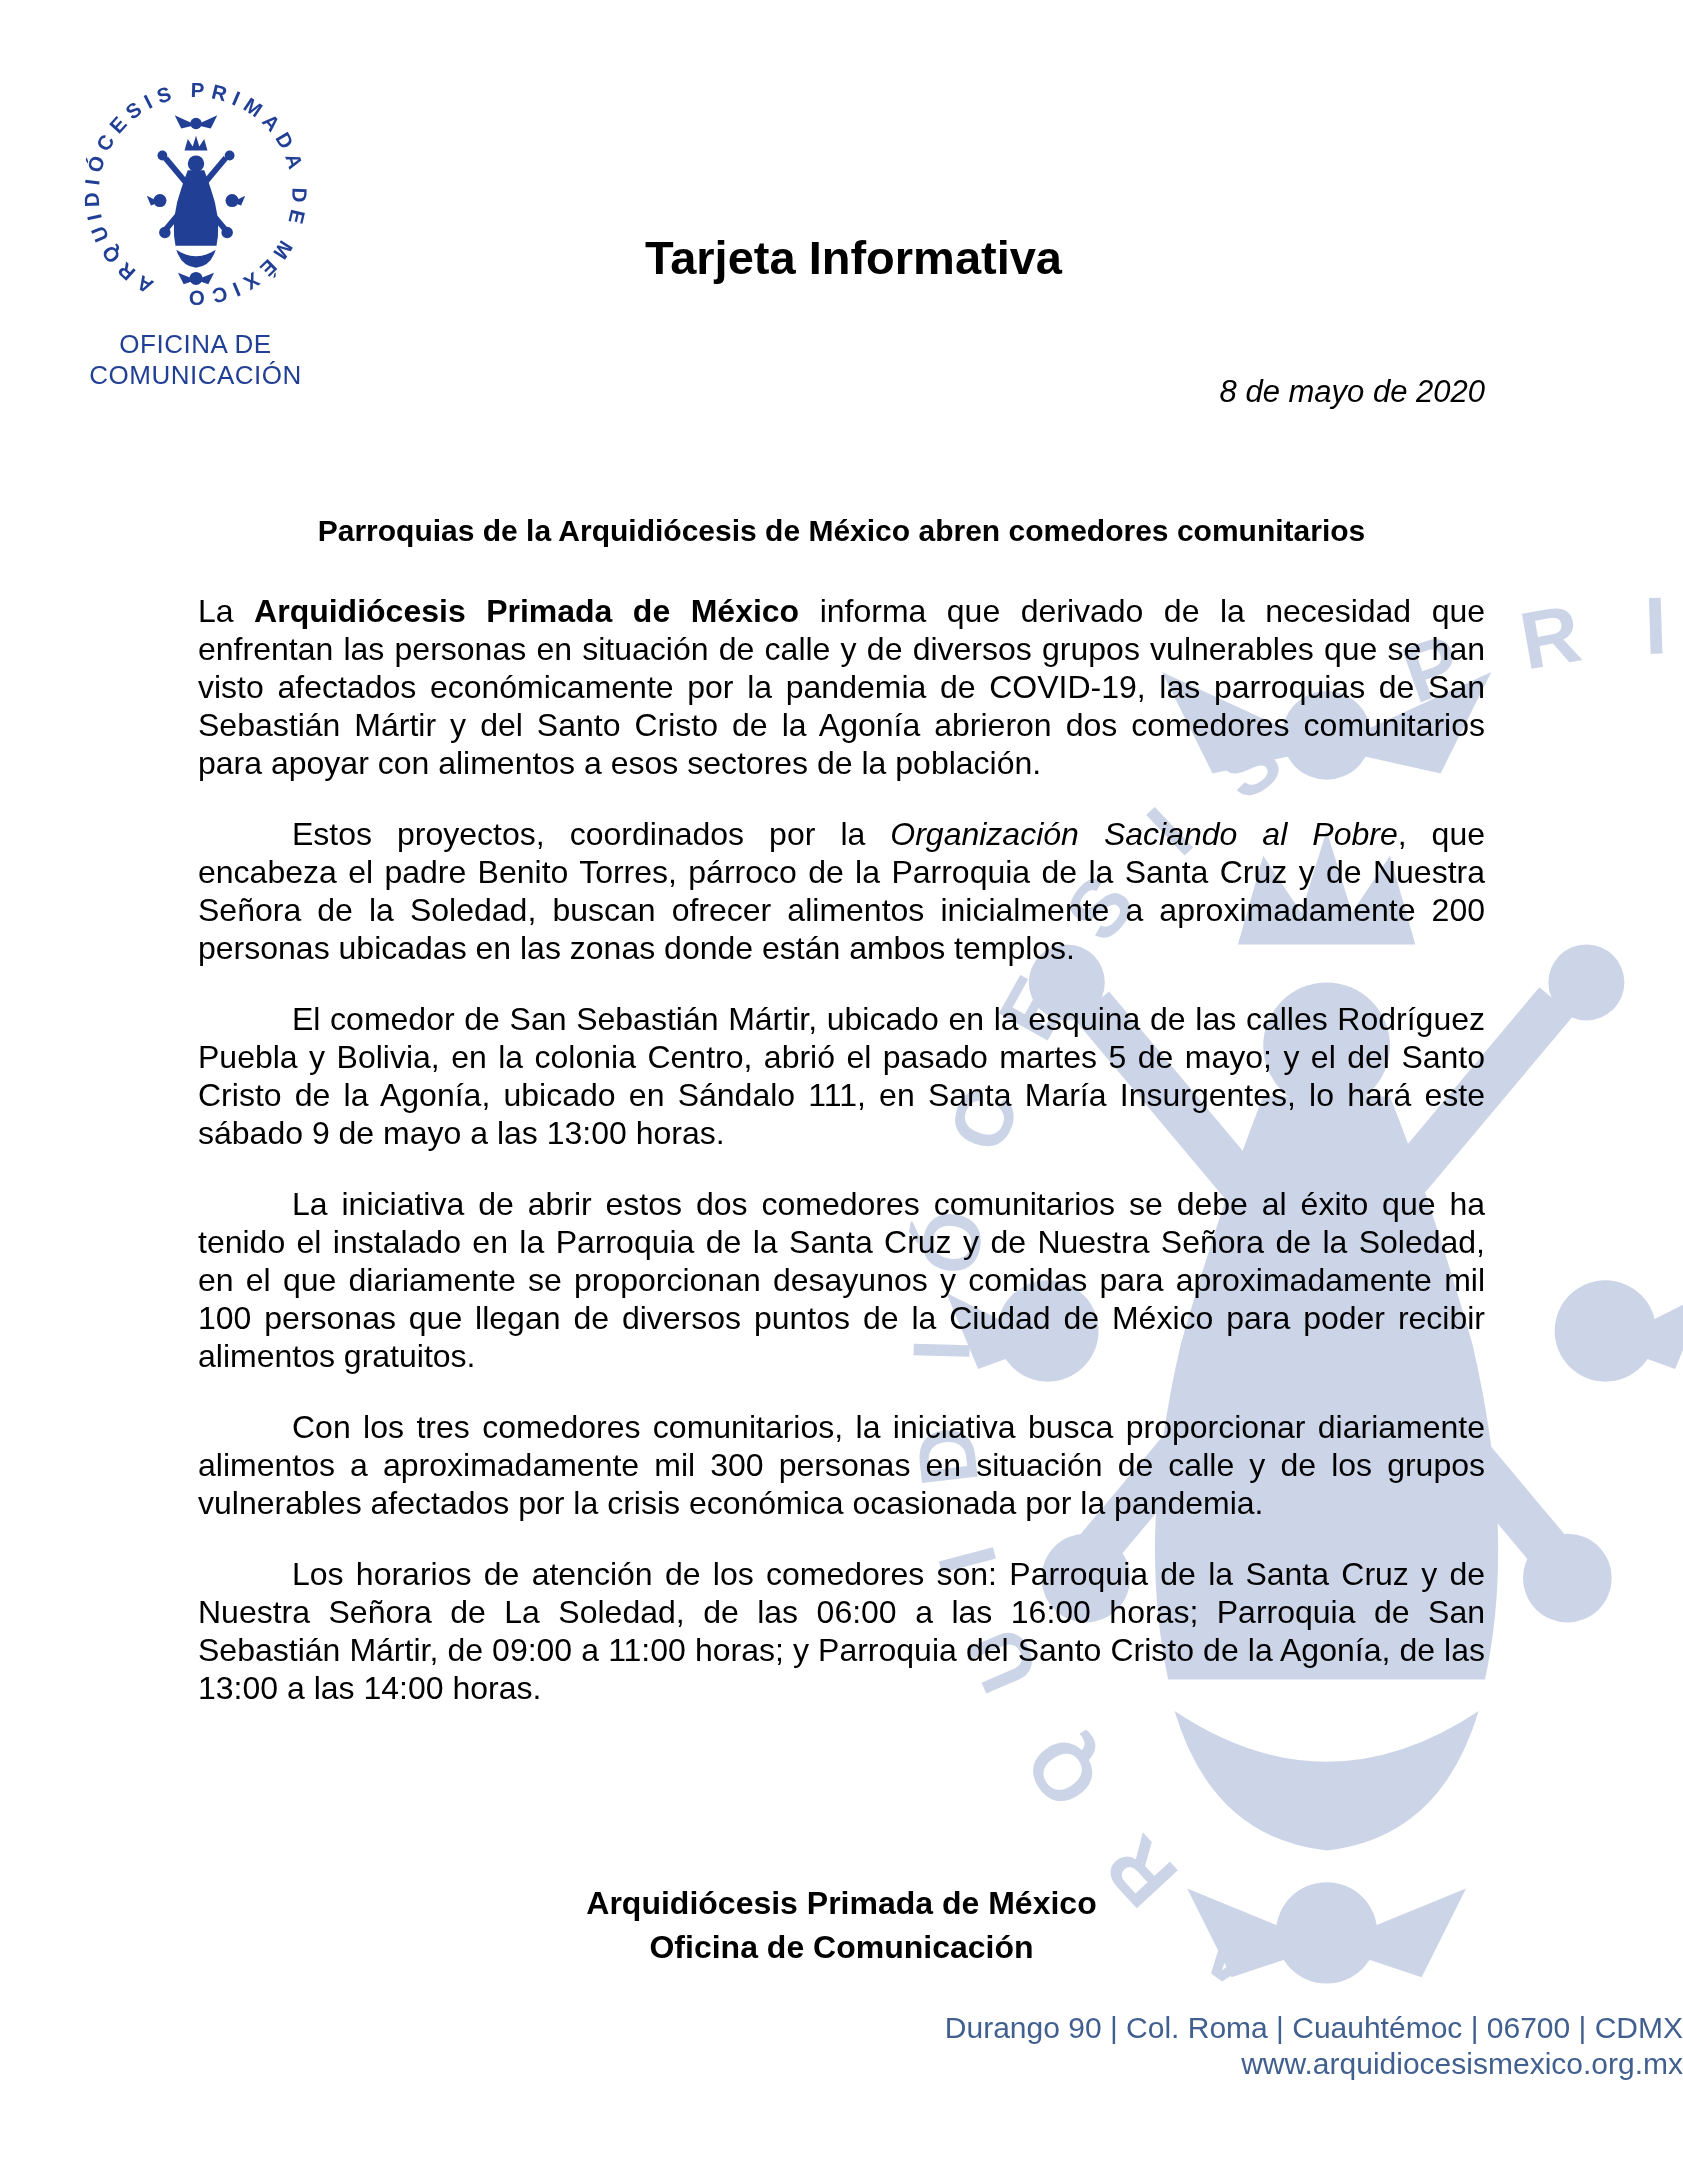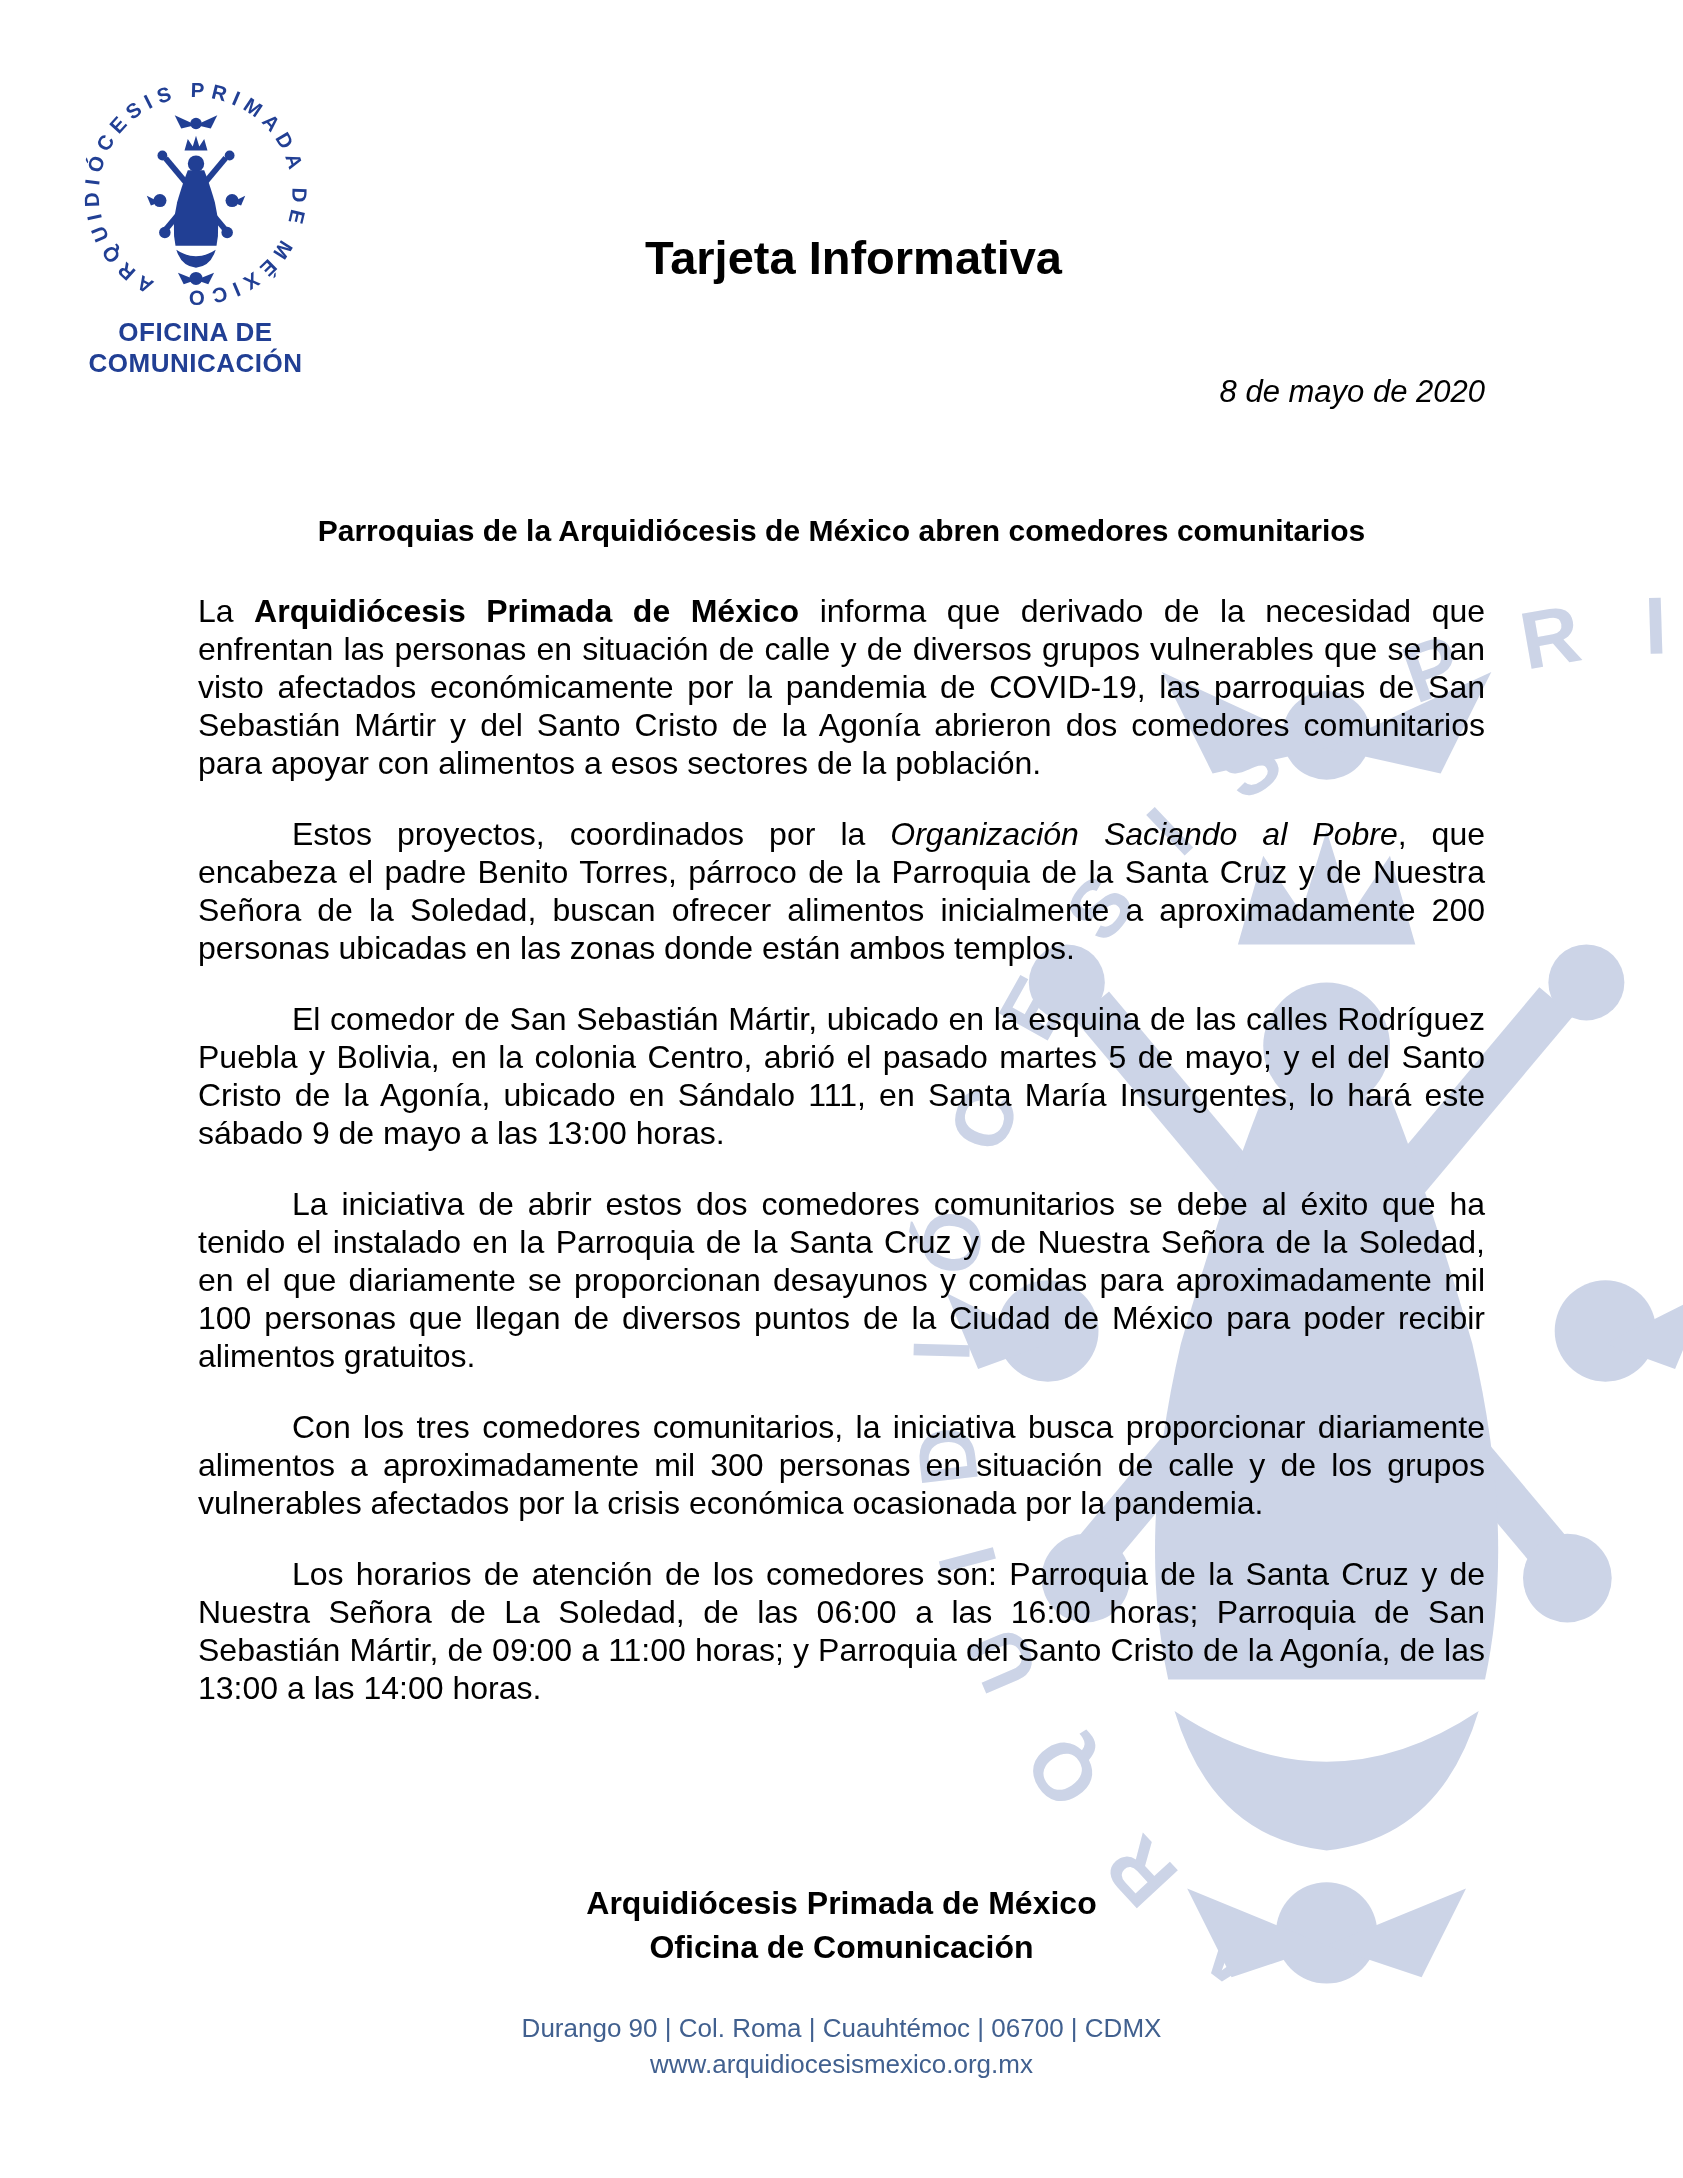--- a/index.html
+++ b/index.html
@@ -11,23 +11,23 @@
     overflow:hidden;
     font-family:"Liberation Sans","DejaVu Sans",sans-serif;
     color:#000;
   }
   
   .watermark{position:absolute;inset:0;pointer-events:none;}
   
   .logo{position:absolute;left:59px;top:71px;width:273px;text-align:center;}
   .logo svg.seal{width:246px;height:246px;display:block;margin:0 auto;}
   .office{
-    margin-top:0;
+    margin-top:12px;
     color:var(--brand,#213f94);
-    font-weight:bold;
+    font-weight:normal;
     font-size:26px;
     line-height:31px;
     letter-spacing:0.5px;
   }
   
   .title{
     position:absolute;top:218px;left:0;width:100%;
     text-align:center;font-size:47px;font-weight:bold;margin:12px;
   }
   .date{
@@ -47,23 +47,23 @@
   }
   .content p.indent{text-indent:94px;}
   .content p:last-child{margin-bottom:0;}
   
   .footer-org{
     position:absolute;top:1881px;left:0;width:100%;
     text-align:center;font-weight:bold;font-size:32px;line-height:44px;
   }
   .footer-contact{
     position:absolute;top:2010px;left:0;width:100%;
-    text-align:center;
+    text-align:right;
     color:var(--contact,#41608f);
-    font-size:26px;line-height:36px;
+    font-size:30px;line-height:36px;
   }
 </style>
 </head>
 <body>
 
 <div class="page">
 
   <svg width="0" height="0" style="position:absolute">
     <defs>
       <path id="sealArc" d="M 100 257 A 118 118 0 1 1 140 267.5" fill="none"></path>

